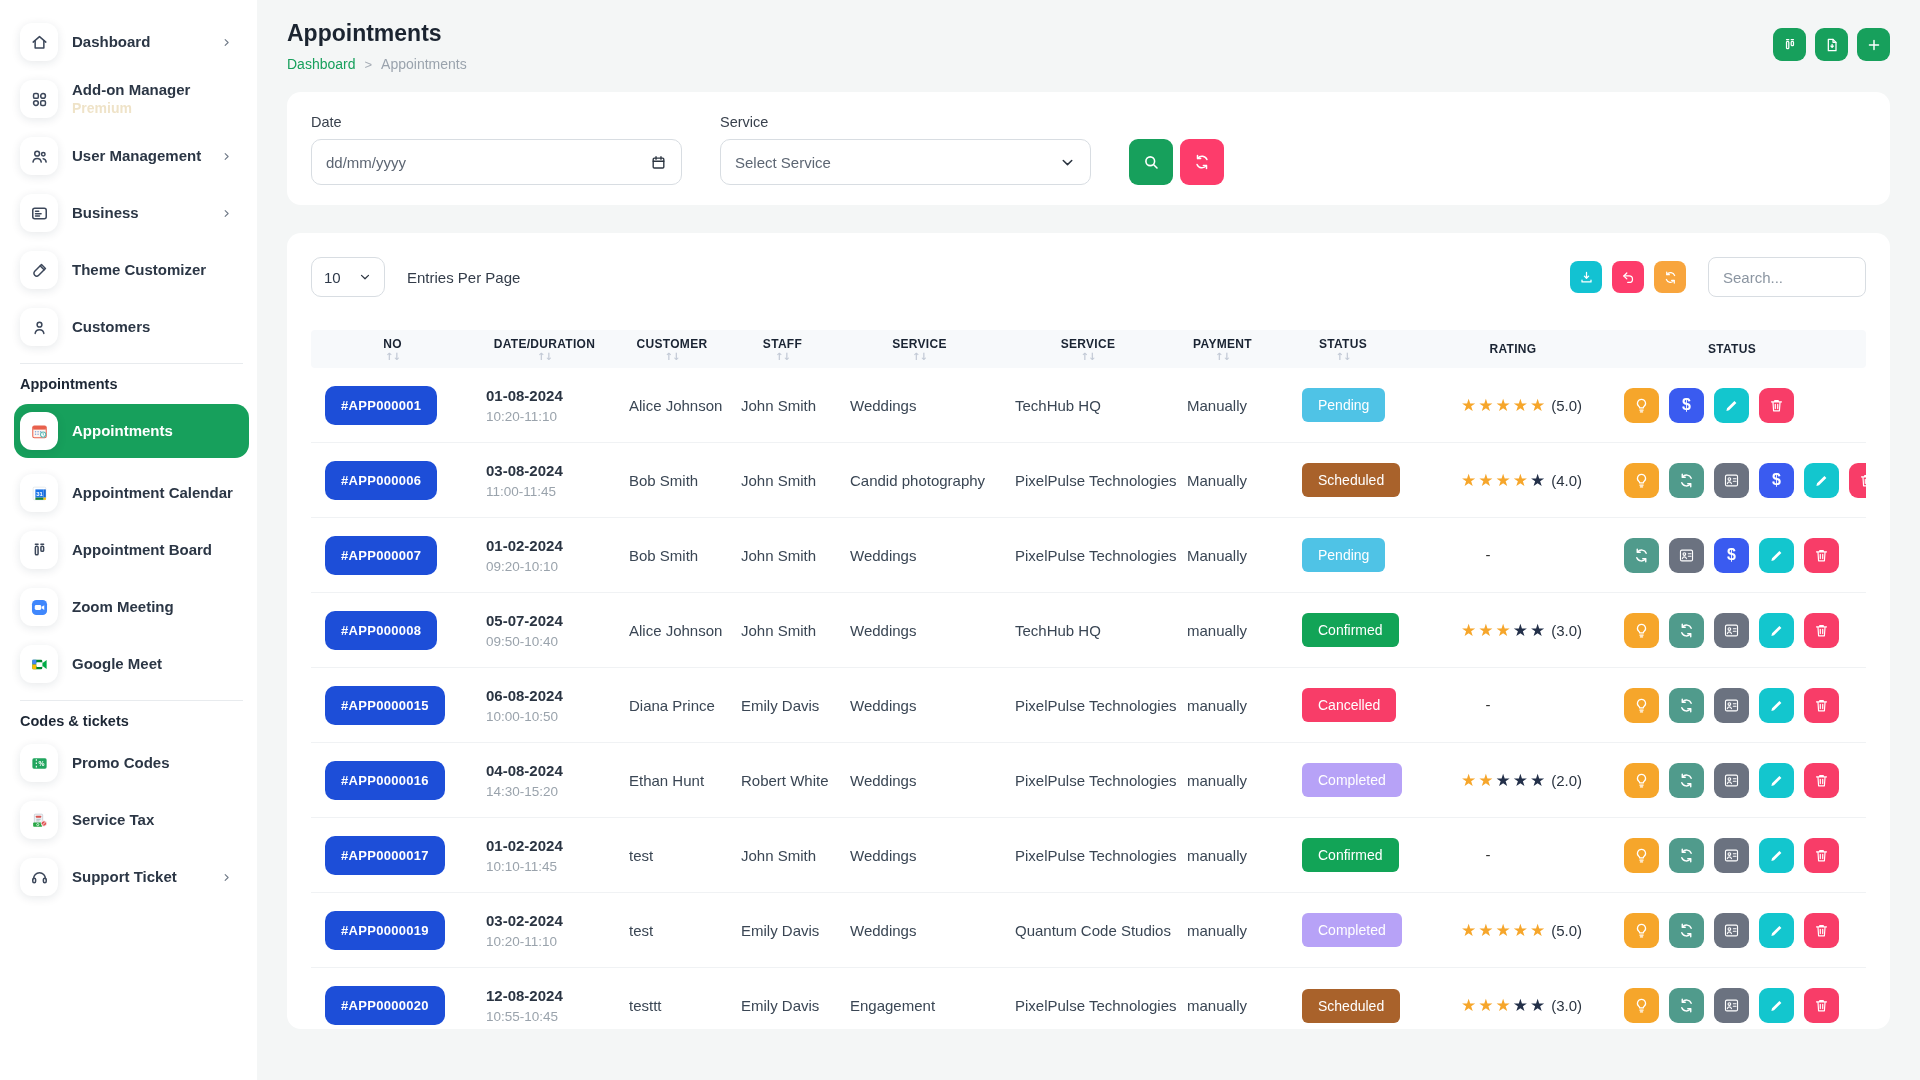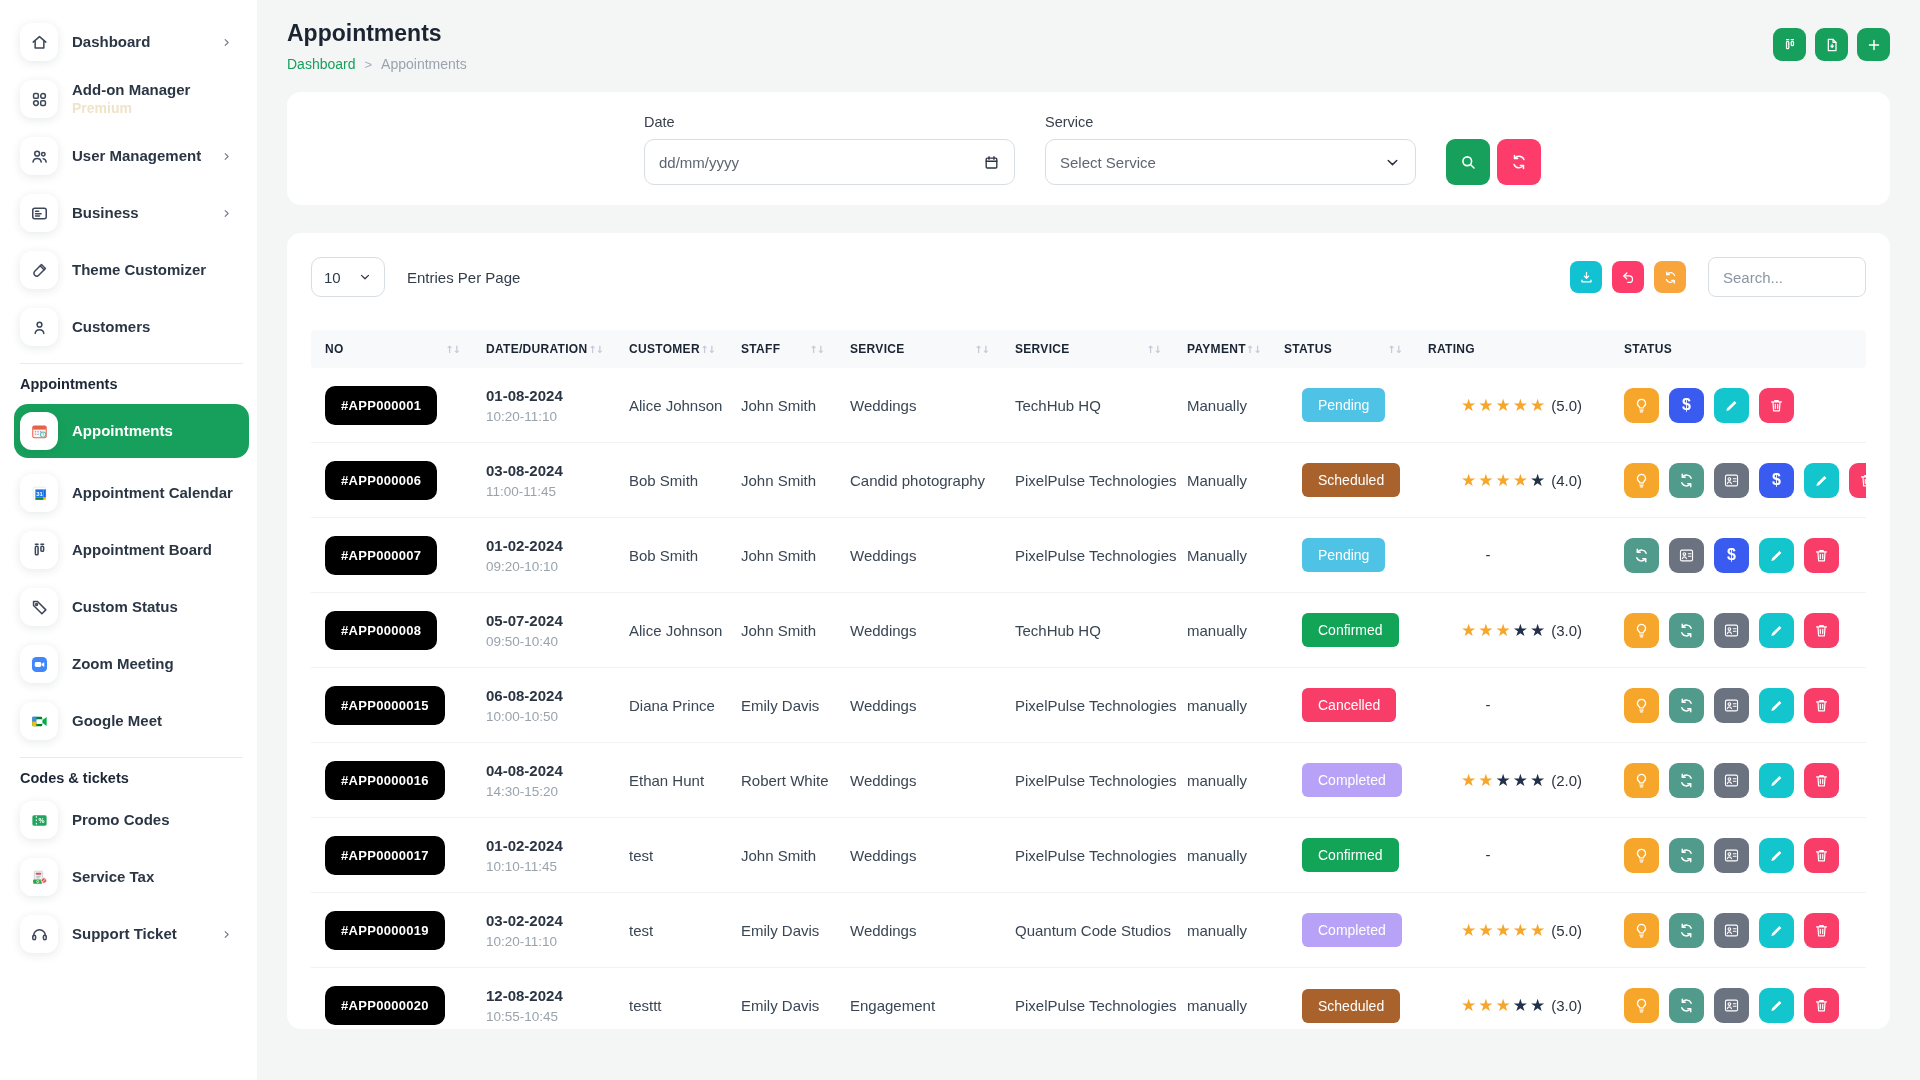--- a/index.html
+++ b/index.html
@@ -38,21 +38,21 @@
   .crumb-sep { color:#a6adb6; font-size:13px; }
   .crumb-cur { color:#9aa3ad; }
   .top-actions { display:flex; gap:9px; margin-top:8px; }
   .sq-btn { border:none; cursor:pointer; display:flex; align-items:center; justify-content:center; color:#fff; }
   .top-actions .sq-btn { width:33px; height:33px; border-radius:9px; background:#17a05c; }
   .top-actions svg { width:16px; height:16px; }
 
   .card { background:#fff; border-radius:14px; }
 
   
-  .filter-card { height:113px; padding:16px 16px 20px 24px; display:flex; justify-content:center; align-items:flex-end; gap:30px; }
+  .filter-card { height:113px; padding:16px 16px 20px 24px; display:flex; justify-content:flex-start; align-items:flex-end; gap:38px; }
   .fgroup { display:flex; flex-direction:column; width:371px; }
   .fgroup label { font-size:14.5px; color:#39414d; margin-bottom:9px; }
   .finput { height:46px; border:1px solid #d8dde2; border-radius:10px; background:#fff; display:flex; align-items:center; justify-content:space-between; padding:0 14px; cursor:pointer; }
   .finput .ph { font-size:15px; color:#5d6673; }
   .finput svg { width:17px; height:17px; color:#2b3440; }
   .btn-pair { display:flex; gap:7px; }
   .fbtn { width:44px; height:46px; border-radius:9px; }
   .fbtn svg { width:18px; height:18px; }
   .fbtn.green { background:#17a05c; }
   .fbtn.pink { background:#fd3c6b; }
@@ -67,26 +67,26 @@
   .entries-label { font-size:15px; color:#333c49; }
   .controls-right { display:flex; align-items:center; gap:10px; }
   .ctl-btn { width:32px; height:32px; border-radius:8px; }
   .ctl-btn svg { width:15px; height:15px; }
   .search-input { width:158px; height:40px; margin-left:12px; border:1px solid #d8dde2; border-radius:8px; padding:0 14px; font-size:15px; color:#4a525c; font-family:"Liberation Sans",sans-serif; outline:none; }
   .search-input::placeholder { color:#8b95a1; }
 
   
   .grid-row { display:grid; grid-template-columns:161px 143px 112px 109px 165px 172px 97px 144px 196px minmax(0,1fr); align-items:center; padding-left:14px; }
   .thead { height:38px; background:#f7f9fb; border-radius:4px; }
-  .th { display:flex; align-items:center; justify-content:space-between; padding-right:26px; font-size:12px; font-weight:800; letter-spacing:.3px; color:#1a2433; cursor:pointer; }
+  .th { display:flex; align-items:center; justify-content:space-between; padding-right:26px; font-size:12px; font-weight:800; letter-spacing:.3px; color:#1a2433; cursor:pointer;flex-direction:column; }
   .th.nosort { cursor:default; }
   .sort-glyph { font-size:10px; letter-spacing:-1px; color:#c3cad6; font-family:"DejaVu Sans",sans-serif; }
   .trow { height:75px; border-bottom:1px solid #f0f2f4; }
   .trow:last-child { border-bottom:none; }
-  .no-badge { display:inline-block; background:#000000; color:#fff; font-size:13px; font-weight:700; letter-spacing:.3px; padding:12px 16px; border-radius:10px; cursor:pointer; }
+  .no-badge { display:inline-block; background:#1d4ed8; color:#fff; font-size:13px; font-weight:700; letter-spacing:.3px; padding:12px 16px; border-radius:10px; cursor:pointer; }
   .dcell .d1 { font-size:15px; font-weight:700; color:#2a3442; }
   .dcell .d2 { font-size:13.5px; color:#9aa3ac; margin-top:5px; }
   .cell-text { font-size:15px; color:#3a4654; }
   .status-wrap { padding-left:18px; }
   .status-badge { display:inline-block; min-width:78px; text-align:center; color:#fff; font-size:14px; padding:9px 16px; border-radius:6px; }
   .rating-wrap { padding-left:33px; display:flex; align-items:center; gap:4px; }
   .stars { font-family:"DejaVu Sans",sans-serif; font-size:17px; letter-spacing:2px; line-height:1; }
   .rating-text { font-size:15px; color:#2b3440; }
   .rating-dash { display:inline-block; width:120px; text-align:center; font-size:15px; color:#333; }
   .actions-cell { display:flex; gap:10px; overflow:hidden; }
@@ -228,31 +228,20 @@
         <div class="side-item">
           <span class="icon-box">
             <svg viewBox="0 0 24 24" stroke="currentColor" fill="none" stroke-width="1.9" stroke-linecap="round" stroke-linejoin="round">
               <path d="M6.8 4h3.4M13.8 4h3.4"></path>
               <rect x="6.8" y="6.5" width="3.4" height="11" rx="1.4"></rect>
               <rect x="13.8" y="6.5" width="3.4" height="6.5" rx="1.4"></rect>
             </svg>
           </span>
           <div class="side-label-wrap">
             <span class="side-label">Appointment Board</span>
-          </div>
-        </div>
-        <div class="side-item">
-          <span class="icon-box">
-            <svg viewBox="0 0 24 24" stroke="currentColor" fill="none" stroke-width="1.9" stroke-linecap="round" stroke-linejoin="round">
-              <path d="M4.5 9.5v-5h5L20 15l-5 5L4.5 9.5z"></path>
-              <circle cx="8.3" cy="8.3" r="1.2"></circle>
-            </svg>
-          </span>
-          <div class="side-label-wrap">
-            <span class="side-label">Custom Status</span>
           </div>
         </div>
         <div class="side-item">
           <span class="icon-box">
             <svg viewBox="0 0 24 24">
               <rect x="2.5" y="2.5" width="19" height="19" rx="5.5" fill="#4087fc"></rect>
               <rect x="6" y="8.8" width="8.2" height="6.4" rx="1.8" fill="#fff"></rect>
               <path d="M14.8 11.2 18 9v6l-3.2-2.2z" fill="#fff"></path>
             </svg>
           </span>

